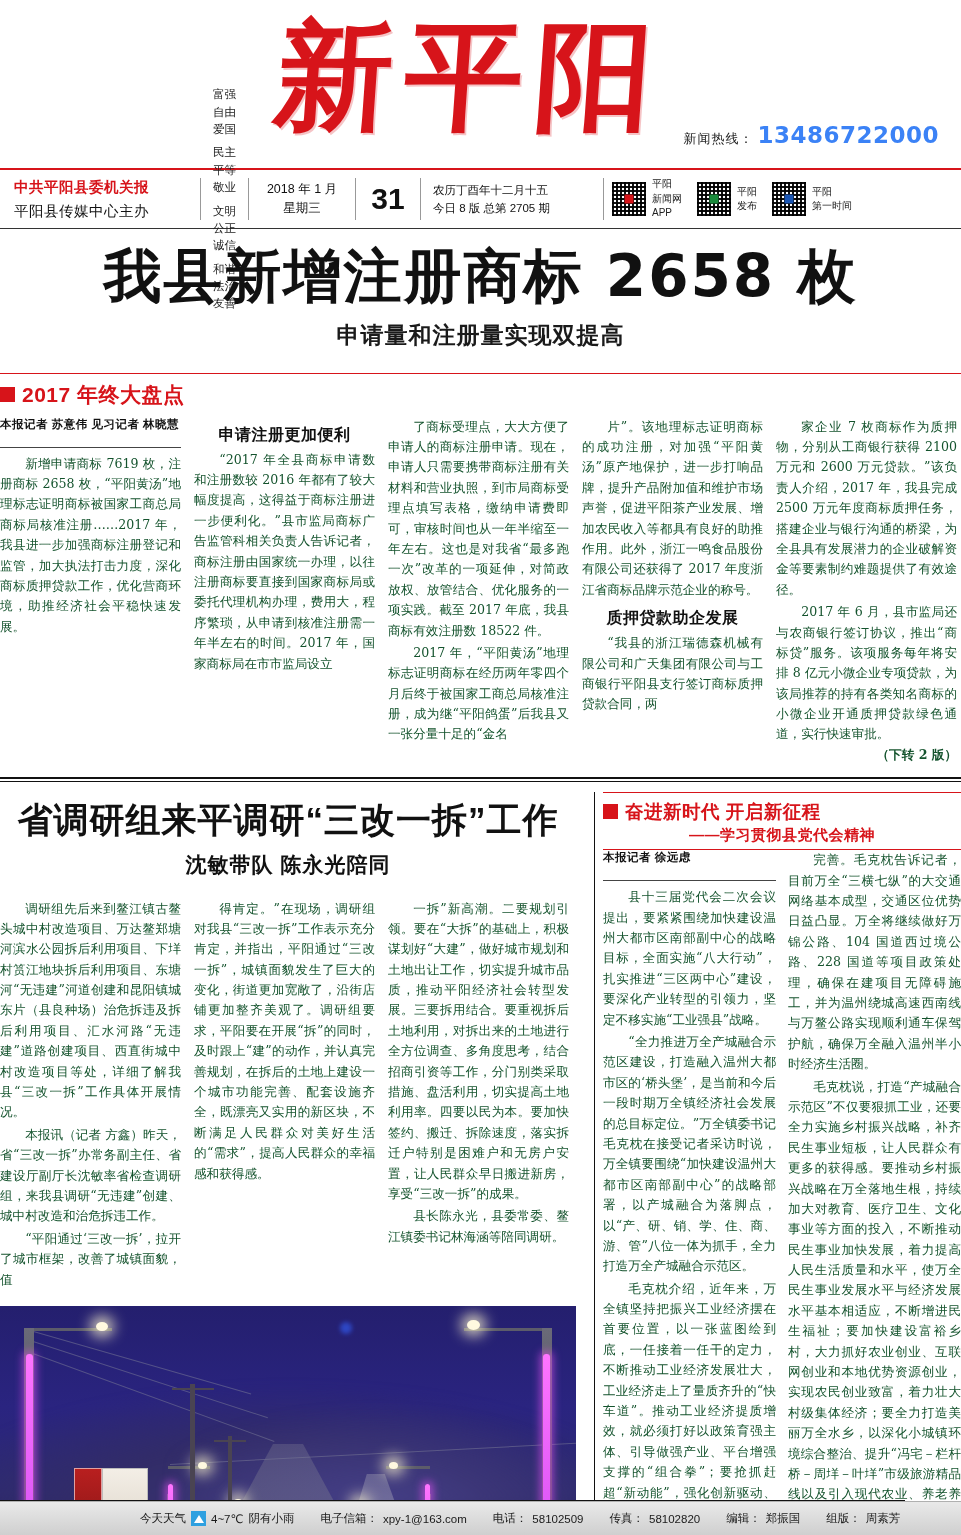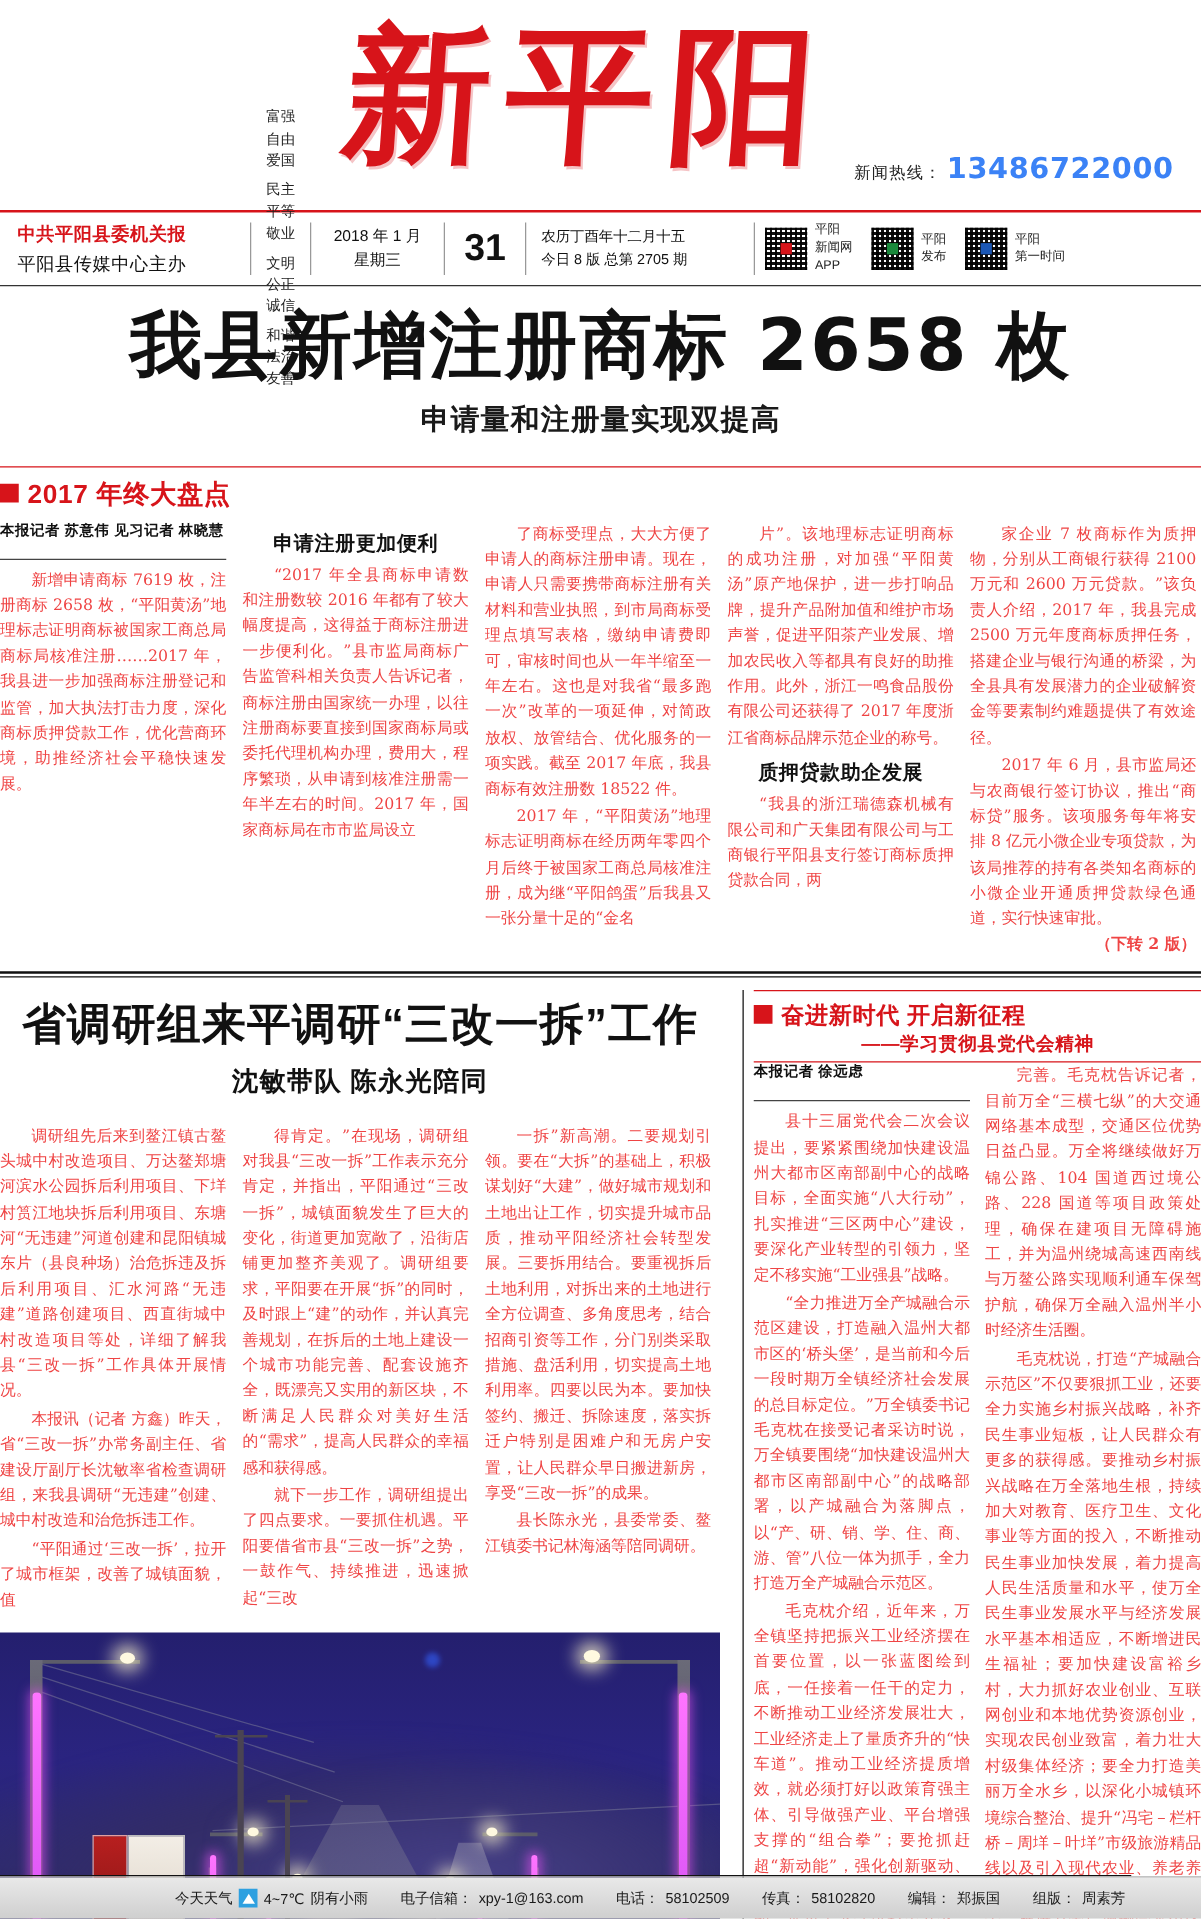--- a/index.html
+++ b/index.html
@@ -82,21 +82,21 @@
   .kicker .sq{width:15px;height:15px;background:#d7141a;flex:none;}
   .kicker .txt{color:#d7141a;font-size:21px;font-weight:800;letter-spacing:.5px;}
 
   
   .a1{display:flex;gap:13px;padding-top:2px;}
   .a1 .col{width:181px;}
   .byline{font-size:11.5px;font-weight:700;border-bottom:1px solid #444;padding-bottom:15px;margin-bottom:6px;letter-spacing:.5px;}
   .subhead{text-align:center;font-size:16px;font-weight:700;margin:8px 0 4px;letter-spacing:.5px;}
   p.body{
     margin:0 0 2px;font-size:12.6px;line-height:1.62;text-align:justify;
-    text-indent:2em;color:#ef4444;
+    text-indent:2em;color:#14532d;
     font-family:"DejaVu Serif","Liberation Serif",serif;
   }
   .jump{font-weight:700;float:right;}
 
   
   .hr-thick{border-top:2px solid #111;margin:12px 0 0;}
   .hr-thin{border-top:1px solid #111;margin:2px 0 0;}
 
   
   .main{display:flex;margin-top:10px;}
@@ -312,21 +312,20 @@
       </div>
 
       <div class="a2">
         <div class="col">
           <p class="body">调研组先后来到鳌江镇古鳌头城中村改造项目、万达鳌郑塘河滨水公园拆后利用项目、下垟村筼江地块拆后利用项目、东塘河“无违建”河道创建和昆阳镇城东片（县良种场）治危拆违及拆后利用项目、汇水河路“无违建”道路创建项目、西直街城中村改造项目等处，详细了解我县“三改一拆”工作具体开展情况。</p>
           <p class="body">本报讯（记者 方鑫）昨天，省“三改一拆”办常务副主任、省建设厅副厅长沈敏率省检查调研组，来我县调研“无违建”创建、城中村改造和治危拆违工作。</p>
           <p class="body">“平阳通过‘三改一拆’，拉开了城市框架，改善了城镇面貌，值</p>
         </div>
         <div class="col">
           <p class="body">得肯定。”在现场，调研组对我县“三改一拆”工作表示充分肯定，并指出，平阳通过“三改一拆”，城镇面貌发生了巨大的变化，街道更加宽敞了，沿街店铺更加整齐美观了。调研组要求，平阳要在开展“拆”的同时，及时跟上“建”的动作，并认真完善规划，在拆后的土地上建设一个城市功能完善、配套设施齐全，既漂亮又实用的新区块，不断满足人民群众对美好生活的“需求”，提高人民群众的幸福感和获得感。</p>
-          <p class="body">就下一步工作，调研组提出了四点要求。一要抓住机遇。平阳要借省市县“三改一拆”之势，一鼓作气、持续推进，迅速掀起“三改</p>
         </div>
         <div class="col">
           <p class="body">一拆”新高潮。二要规划引领。要在“大拆”的基础上，积极谋划好“大建”，做好城市规划和土地出让工作，切实提升城市品质，推动平阳经济社会转型发展。三要拆用结合。要重视拆后土地利用，对拆出来的土地进行全方位调查、多角度思考，结合招商引资等工作，分门别类采取措施、盘活利用，切实提高土地利用率。四要以民为本。要加快签约、搬迁、拆除速度，落实拆迁户特别是困难户和无房户安置，让人民群众早日搬进新房，享受“三改一拆”的成果。</p>
           <p class="body">县长陈永光，县委常委、鳌江镇委书记林海涵等陪同调研。</p>
         </div>
       </div>
 
       <div class="photo">
         <div class="hill"></div>
         <div class="hill2"></div>

